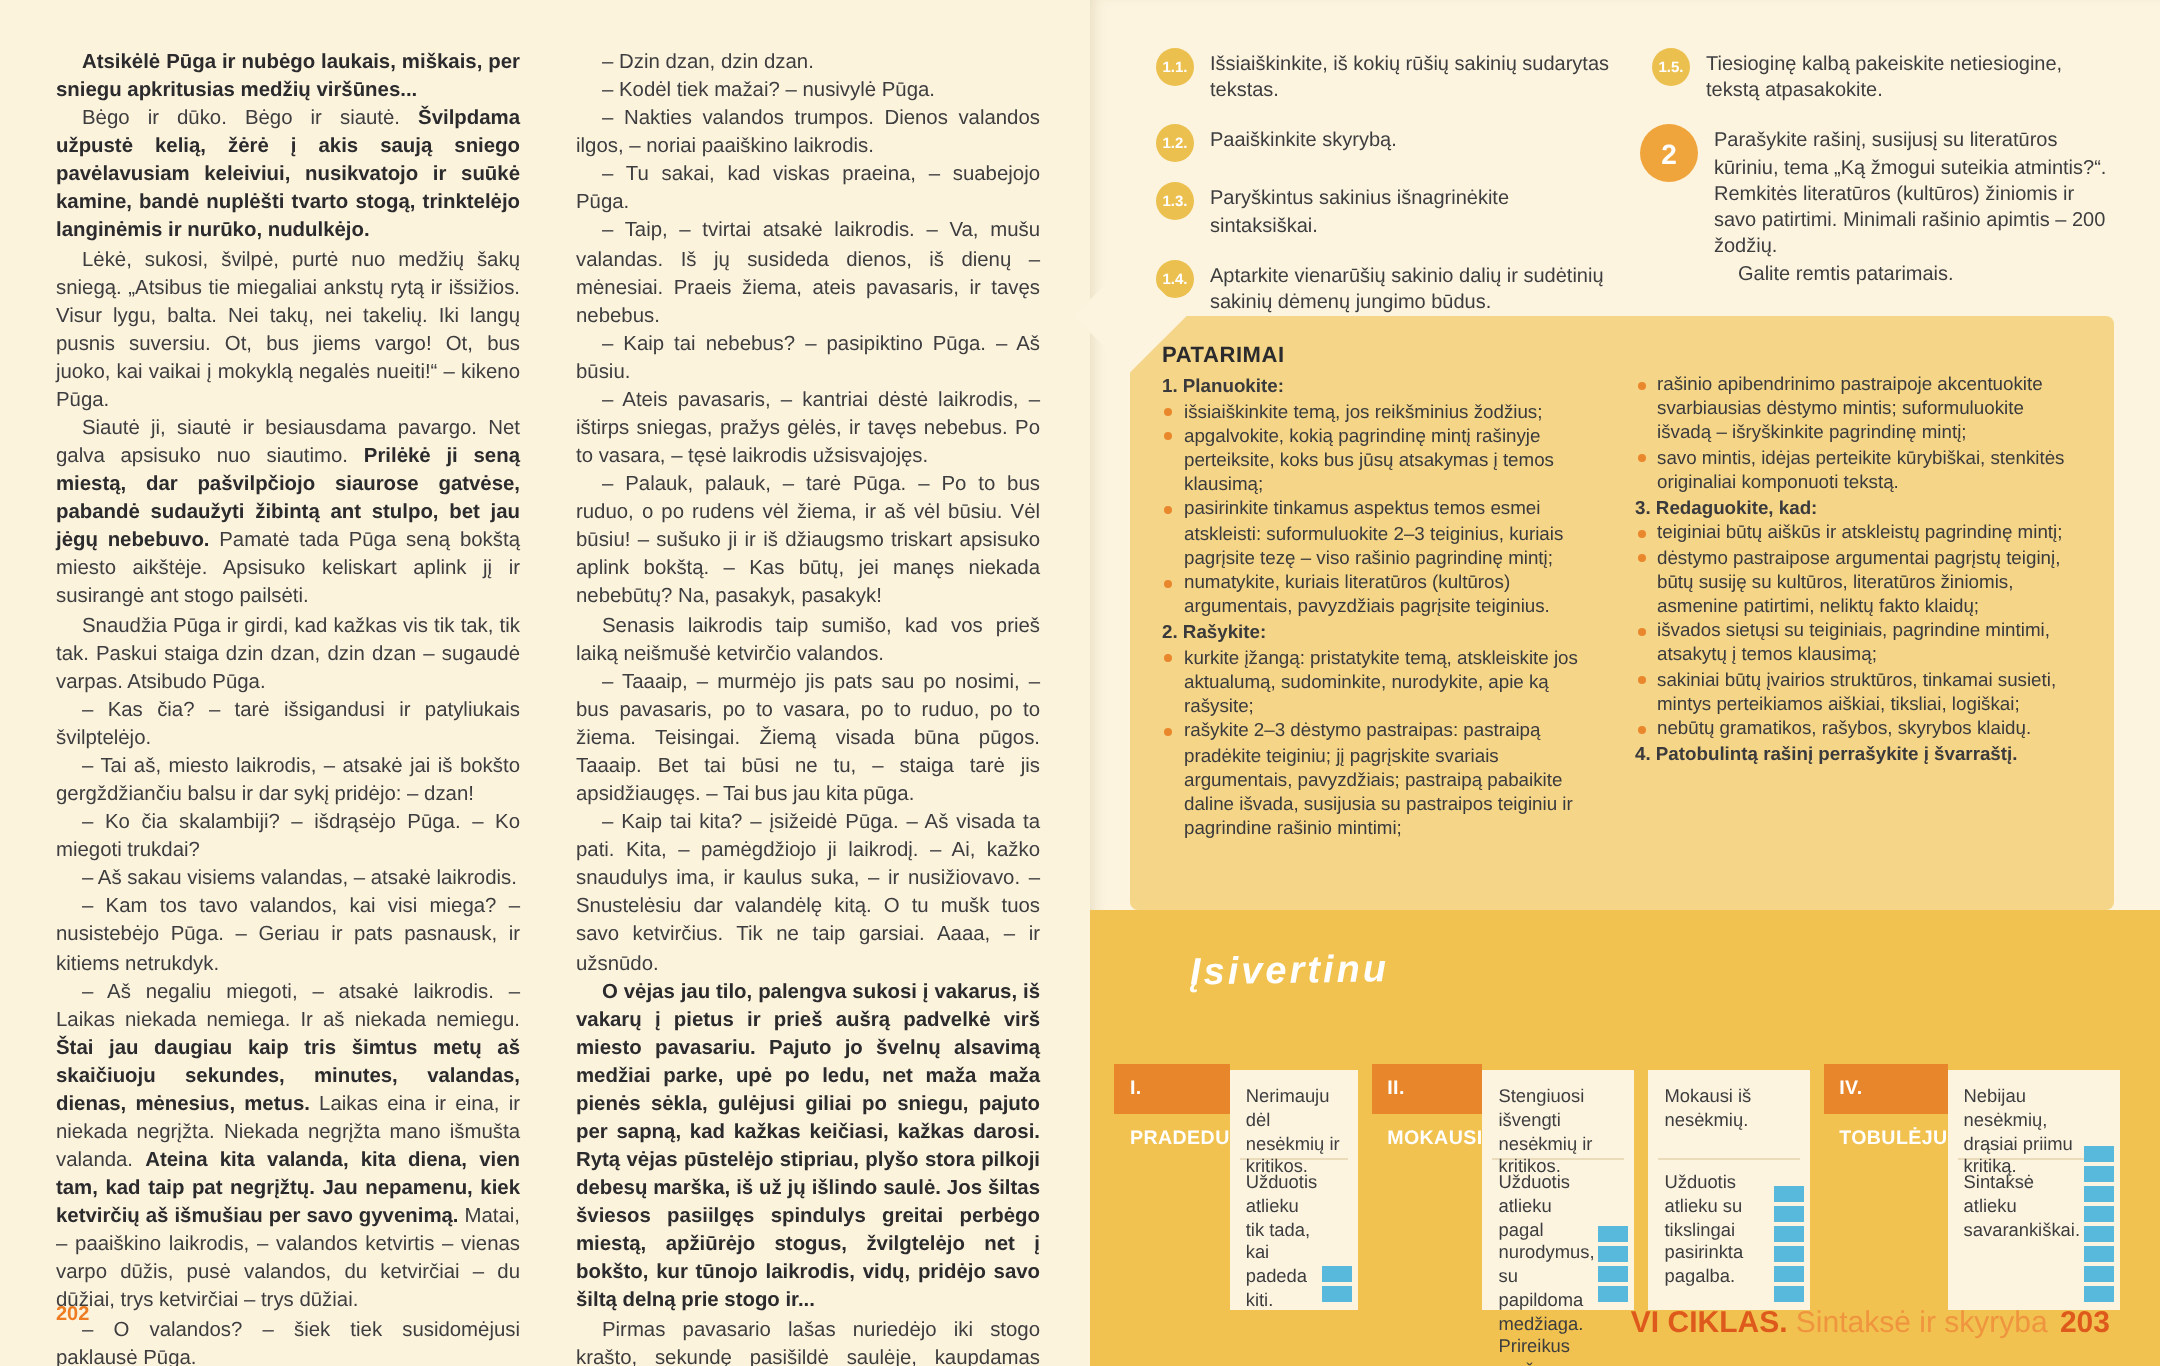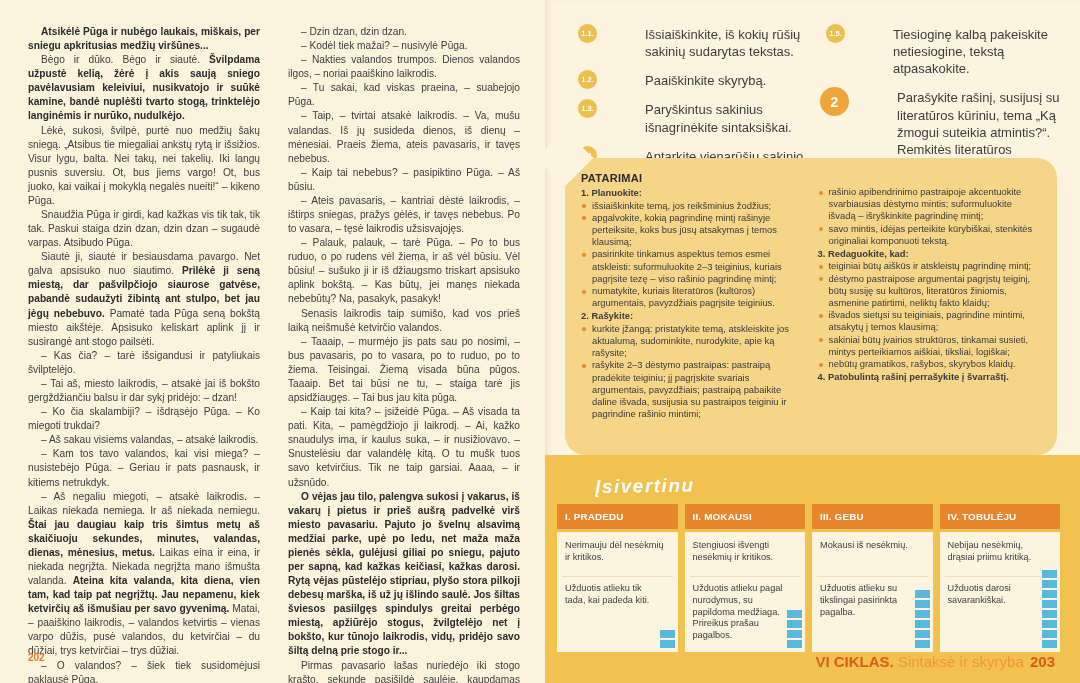--- a/index.html
+++ b/index.html
@@ -14,37 +14,37 @@
   .story-col b{color:#2b2b2d;}
   .pagenum{position:absolute;left:28px;bottom:20px;color:#EE7C23;font-weight:bold;font-size:10px;}
   
   .exercises{position:absolute;top:24px;left:33px;right:20px;display:flex;gap:20px;}
   .ex-col1{width:228px;flex:none;}
   .ex-col2{flex:1;}
   .ex-item{display:flex;gap:8px;margin-bottom:10px;align-items:flex-start;}
   .badge{flex:none;border-radius:50%;color:#fff;font-weight:bold;display:flex;align-items:center;justify-content:center;}
   .badge.small{width:19px;height:19px;background:#ECC04F;font-size:7.5px;}
   .badge.large{width:29px;height:29px;background:#F0A43C;font-size:14px;margin-left:-6px;}
-  .ex-text{font-size:13px;line-height:1.32;color:#3d3d3f;padding-top:2px;margin-left:40px;}
+  .ex-text{font-size:10px;line-height:1.32;color:#3d3d3f;padding-top:2px;}
   .ex-extra{text-indent:12px;margin-top:1px;}
   
-  .patarimai{position:absolute;top:158px;left:20px;width:492px;height:297px;background:#F5D689;border-radius:20px;box-sizing:border-box;padding:13px 16px 0 16px;}
+  .patarimai{position:absolute;top:158px;left:20px;width:492px;height:297px;background:#F5D689;border-radius:4px;box-sizing:border-box;padding:13px 16px 0 16px;}
   .patarimai::before{content:'';position:absolute;top:-20px;left:-20px;width:40px;height:40px;background:#FCF4DF;transform:rotate(45deg);}
   .pat-title{font-weight:bold;font-size:11px;color:#2b2b2d;letter-spacing:.3px;margin-bottom:2px;}
   .pat-cols{display:flex;gap:13px;}
   .pat-col{flex:1;font-size:9.4px;line-height:1.3;color:#3a3a3c;}
   .pat-col2{padding-top:15px;}
   .pat-h{font-weight:bold;margin-top:1px;}
   .pat-li{position:relative;padding-left:11px;}
   .pat-li::before{content:'';position:absolute;left:1px;top:4.5px;width:4px;height:4px;border-radius:50%;background:#E8872B;}
   
   .selfassess{position:absolute;top:455px;left:0;right:0;bottom:0;background:#F1C24F;}
   .sa-title{margin:17px 0 10px 50px;color:#fff;font-style:italic;font-weight:bold;font-size:19px;letter-spacing:1.5px;transform:rotate(-1deg);}
   .sa-table{margin-left:12px;width:503px;display:flex;gap:7px;}
-  .sa-col{flex:1;display:flex;flex-direction:column;}
+  .sa-col{flex:1;display:flex;flex-direction:row;margin-top:28px;}
   .sa-head{height:25px;line-height:25px;background:#E8862C;color:#fff;font-weight:bold;font-size:9.8px;padding-left:8px;letter-spacing:.2px;}
   .sa-body{margin-top:3px;background:#FCF4DF;height:120px;position:relative;font-size:9.2px;line-height:1.28;color:#3d3d3f;}
   .sa-cell1{padding:8px 8px 0 8px;height:44px;box-sizing:border-box;}
   .sa-div{border-top:1px solid #EADCBB;margin:0 5px;}
   .sa-cell2{padding:6px 20px 0 8px;}
   .squares{position:absolute;right:3px;bottom:4px;display:flex;flex-direction:column;gap:2px;}
   .square{width:15px;height:8px;background:#58B9DC;}
   
   .footer{position:absolute;bottom:13px;right:25px;font-size:15px;}
   .f-bold{color:#DE5A1C;font-weight:bold;}
@@ -54,22 +54,22 @@
 </head>
 <body>
 
 <div class="spread">
 
   <section class="page page-left">
     <div class="story-col" id="story-col1">
         <p><b>Atsikėlė Pūga ir nubėgo laukais, miškais, per sniegu apkritusias medžių viršūnes...</b></p>
         <p><span>Bėgo ir dūko. Bėgo ir siautė. </span><b>Švilpdama užpustė kelią, žėrė į akis saują sniego pavėlavusiam keleiviui, nusikvatojo ir suūkė kamine, bandė nuplėšti tvarto stogą, trinktelėjo langinėmis ir nurūko, nudulkėjo.</b></p>
         <p><span>Lėkė, sukosi, švilpė, purtė nuo medžių šakų sniegą. „Atsibus tie miegaliai ankstų rytą ir išsižios. Visur lygu, balta. Nei takų, nei takelių. Iki langų pusnis suversiu. Ot, bus jiems vargo! Ot, bus juoko, kai vaikai į mokyklą negalės nueiti!“ – kikeno Pūga.</span></p>
+        <p><span>Siautė ji, siautė ir besiausdama pavargo. Net galva apsisuko nuo siautimo. </span><b>Prilėkė ji seną miestą, dar pašvilpčiojo siaurose gatvėse, pabandė sudaužyti žibintą ant stulpo, bet jau jėgų nebebuvo. </b><span>Pamatė tada Pūga seną bokštą miesto aikštėje. Apsisuko keliskart aplink jį ir susirangė ant stogo pailsėti.</span></p>
         <p><span>Snaudžia Pūga ir girdi, kad kažkas vis tik tak, tik tak. Paskui staiga dzin dzan, dzin dzan – sugaudė varpas. Atsibudo Pūga.</span></p>
-        <p><span>Siautė ji, siautė ir besiausdama pavargo. Net galva apsisuko nuo siautimo. </span><b>Prilėkė ji seną miestą, dar pašvilpčiojo siaurose gatvėse, pabandė sudaužyti žibintą ant stulpo, bet jau jėgų nebebuvo. </b><span>Pamatė tada Pūga seną bokštą miesto aikštėje. Apsisuko keliskart aplink jį ir susirangė ant stogo pailsėti.</span></p>
         <p><span>– Kas čia? – tarė išsigandusi ir patyliukais švilptelėjo.</span></p>
         <p><span>– Tai aš, miesto laikrodis, – atsakė jai iš bokšto gergždžiančiu balsu ir dar sykį pridėjo: – dzan!</span></p>
         <p><span>– Ko čia skalambiji? – išdrąsėjo Pūga. – Ko miegoti trukdai?</span></p>
         <p><span>– Aš sakau visiems valandas, – atsakė laikrodis.</span></p>
         <p><span>– Kam tos tavo valandos, kai visi miega? – nusistebėjo Pūga. – Geriau ir pats pasnausk, ir kitiems netrukdyk.</span></p>
         <p><span>– Aš negaliu miegoti, – atsakė laikrodis. – Laikas niekada nemiega. Ir aš niekada nemiegu. </span><b>Štai jau daugiau kaip tris šimtus metų aš skaičiuoju sekundes, minutes, valandas, dienas, mėnesius, metus. </b><span>Laikas eina ir eina, ir niekada negrįžta. Niekada negrįžta mano išmušta valanda. </span><b>Ateina kita valanda, kita diena, vien tam, kad taip pat negrįžtų. Jau nepamenu, kiek ketvirčių aš išmušiau per savo gyvenimą. </b><span>Matai, – paaiškino laikrodis, – valandos ketvirtis – vienas varpo dūžis, pusė valandos, du ketvirčiai – du dūžiai, trys ketvirčiai – trys dūžiai.</span></p>
         <p><span>– O valandos? – šiek tiek susidomėjusi paklausė Pūga.</span></p>
       </div>
     <div class="story-col" id="story-col2">
         <p><span>– Dzin dzan, dzin dzan.</span></p>
@@ -185,41 +185,40 @@
               <div class="sa-cell2">Užduotis atlieku pagal nurodymus, su papildoma medžiaga. Prireikus prašau pagalbos.</div>
               <div class="squares">
                 <div class="square"></div>
                 <div class="square"></div>
                 <div class="square"></div>
                 <div class="square"></div>
               </div>
             </div>
           </div>
           <div class="sa-col">
-            <div class="sa-head">III. GEBU</div>
             <div class="sa-body">
               <div class="sa-cell1">Mokausi iš nesėkmių.</div>
               <div class="sa-div"></div>
               <div class="sa-cell2">Užduotis atlieku su tikslingai pasirinkta pagalba.</div>
               <div class="squares">
                 <div class="square"></div>
                 <div class="square"></div>
                 <div class="square"></div>
                 <div class="square"></div>
                 <div class="square"></div>
                 <div class="square"></div>
               </div>
             </div>
           </div>
           <div class="sa-col">
             <div class="sa-head">IV. TOBULĖJU</div>
             <div class="sa-body">
               <div class="sa-cell1">Nebijau nesėkmių, drąsiai priimu kritiką.</div>
               <div class="sa-div"></div>
-              <div class="sa-cell2">Užduotis darosi savarankiškai.</div>
+              <div class="sa-cell2">Sintaksė atlieku savarankiškai.</div>
               <div class="squares">
                 <div class="square"></div>
                 <div class="square"></div>
                 <div class="square"></div>
                 <div class="square"></div>
                 <div class="square"></div>
                 <div class="square"></div>
                 <div class="square"></div>
                 <div class="square"></div>
               </div>

